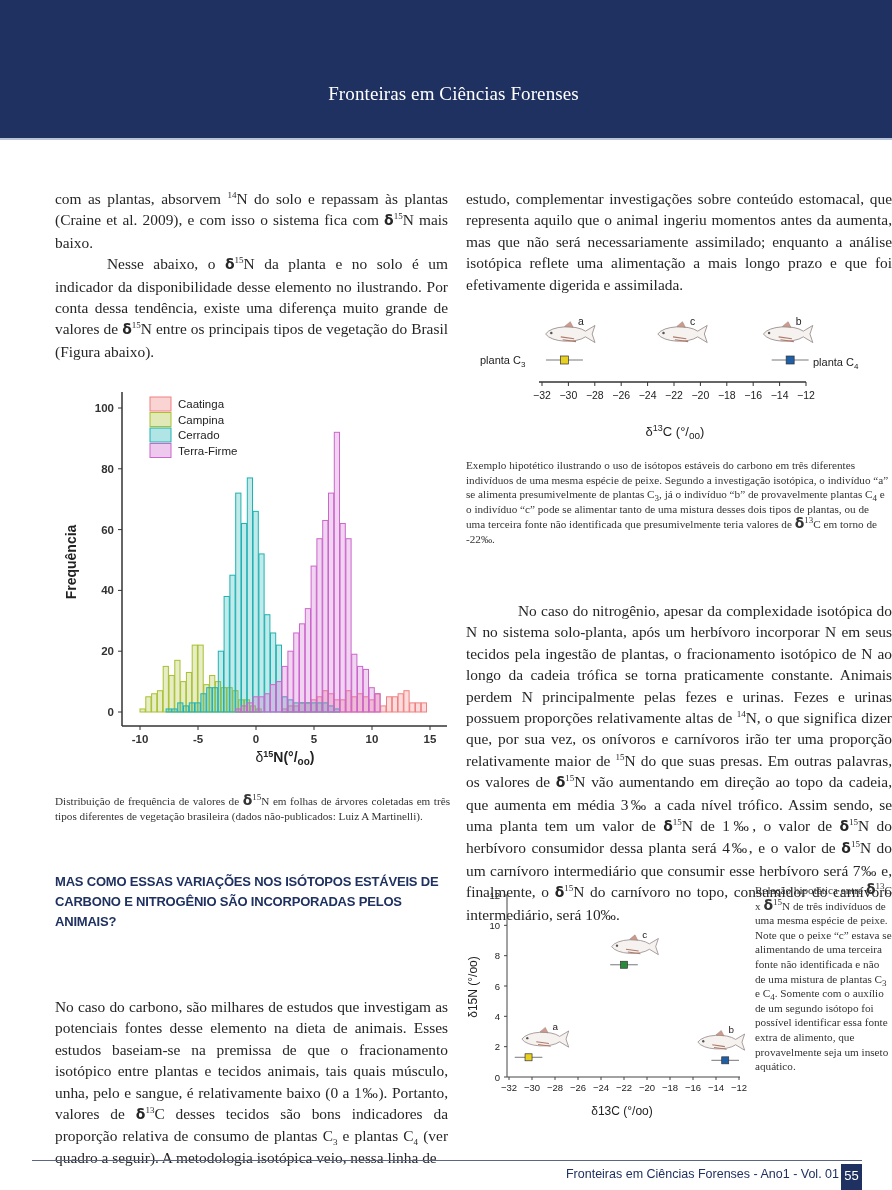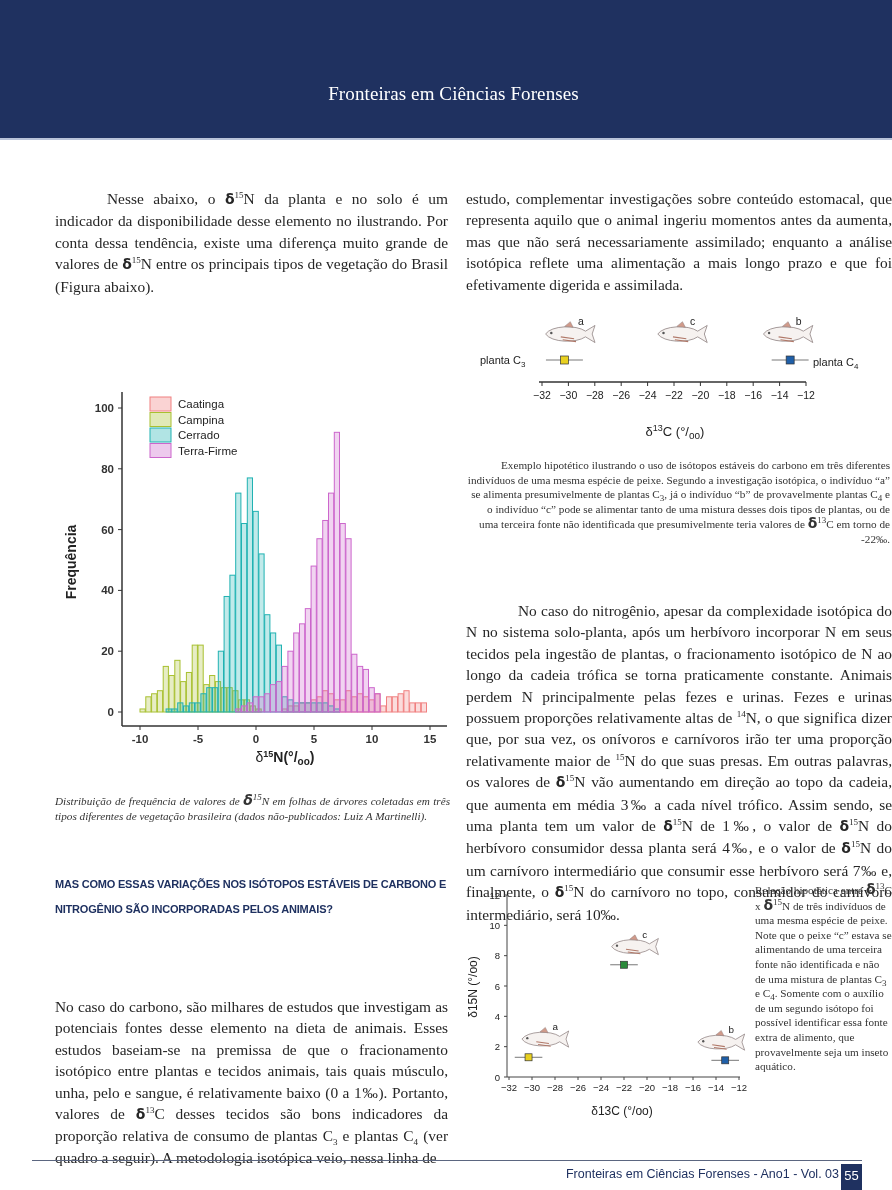--- a/index.html
+++ b/index.html
@@ -24,26 +24,26 @@
     font-size: 15.4px; line-height: 21.4px; text-align: justify; color: #262626;
   }
   .body-text .indent { display: inline-block; width: 52px; }
   .delta { font-family: "DejaVu Sans", sans-serif; font-weight: bold; font-size: 14px; }
   sup { font-size: 9px; vertical-align: super; line-height: 0; }
   sub { font-size: 9px; vertical-align: sub; line-height: 0; }
 
   .caption {
     font-size: 11.2px; line-height: 14.6px; color: #333;
   }
-  .caption.justify { text-align: justify; font-style: italic; }
-  .caption.center { text-align: right; }
+  .caption.justify { text-align: justify; }
+  .caption.center { text-align: left; }
 
   .section-heading {
     font-family: "Liberation Sans", "DejaVu Sans", sans-serif;
-    font-weight: bold; font-size: 11px; line-height: 25px;
+    font-weight: bold; font-size: 13px; line-height: 20px;
     color: #1f3160; letter-spacing: -0.2px;
   }
 
   
   .histo-wrap { position: absolute; left: 60px; top: 382px; width: 390px; height: 390px; }
   .histo-wrap svg { width: 390px; height: 390px; }
 
   .fig1-caption { position: absolute; left: 55px; top: 793px; width: 395px; }
   .sec-heading-box { position: absolute; left: 55px; top: 872px; width: 400px; }
   .left-bottom-text { position: absolute; left: 55px; top: 996px; width: 393px; }
@@ -68,20 +68,23 @@
   }
 </style>
 </head>
 <body>
 
 <div class="header-band">
   <div class="header-title">Fronteiras em Ciências Forenses</div>
 </div>
 
 <div class="col-left">
+  <p class="body-text">
+    <span>com as plantas, absorvem </span><sup>14</sup><span>N do solo e repassam às plantas (Craine et al. 2009), e com isso o sistema fica com </span><span class="delta">δ</span><sup>15</sup><span>N mais baixo.</span>
+  </p>
   <p class="body-text">
     <span class="indent"></span><span>Nesse abaixo, o </span><span class="delta">δ</span><sup>15</sup><span>N da planta e no solo é um indicador da disponibilidade desse elemento no ilustrando. Por conta dessa tendência, existe uma diferença muito grande de valores de </span><span class="delta">δ</span><sup>15</sup><span>N entre os principais tipos de vegetação do Brasil (Figura abaixo).</span>
   </p>
 </div>
 
 <div class="histo-wrap">
   <svg id="histo-svg" viewBox="0 0 390 390">
 
     <line x1="62" y1="10" x2="62" y2="344" stroke="#333" stroke-width="1.5"></line>
     <line x1="62" y1="344" x2="387" y2="344" stroke="#333" stroke-width="1.5"></line>
@@ -393,14 +396,14 @@
     <text x="15" y="110" transform="rotate(-90 15 110)" text-anchor="middle" font-family="Liberation Sans, sans-serif" font-size="12" fill="#222">δ15N (°/oo)</text>
     <text x="160" y="238" text-anchor="middle" font-family="Liberation Sans, sans-serif" font-size="12" fill="#222">δ13C (°/oo)</text>
   </svg>
 </div>
 
 <p class="fig3-caption">
   <span>Relação hipotética entre </span><span class="delta">δ</span><sup>13</sup><span>C x </span><span class="delta">δ</span><sup>15</sup><span>N de três indivíduos de uma mesma espécie de peixe. Note que o peixe “c” estava se alimentando de uma terceira fonte não identificada e não de uma mistura de plantas C</span><sub>3</sub><span> e C</span><sub>4</sub><span>. Somente com o auxílio de um segundo isótopo foi possível identificar essa fonte extra de alimento, que provavelmente seja um inseto aquático.</span>
 </p>
 
 <div class="footer-rule"></div>
-<div class="footer-text">Fronteiras em Ciências Forenses - Ano1 - Vol. 03</div>
+<div class="footer-text">Fronteiras em Ciências Forenses - Ano1 - Vol. 01</div>
 <div class="page-num">55</div>
 
 </body></html>

